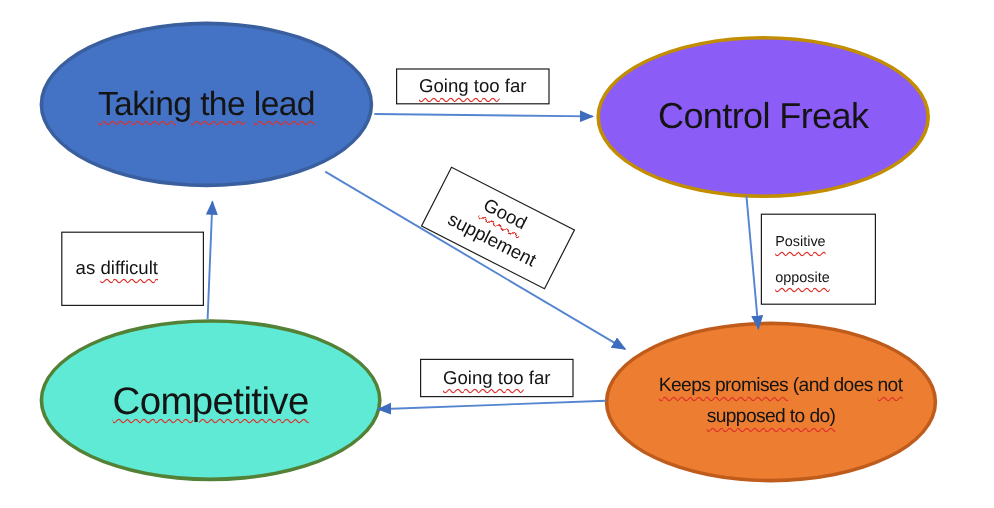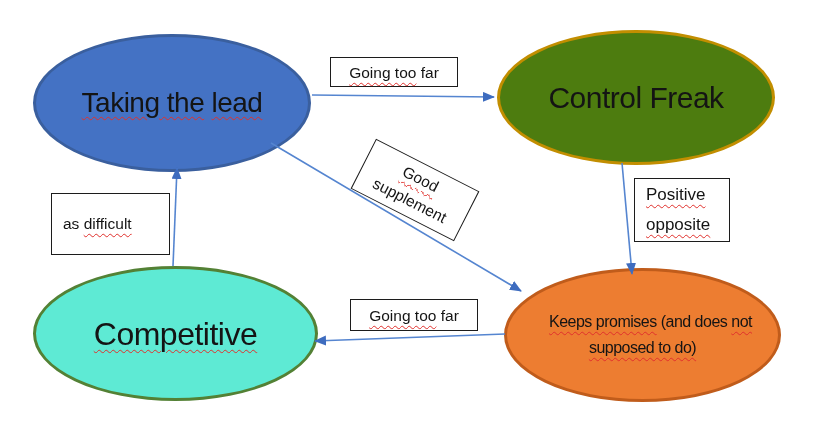--- a/index.html
+++ b/index.html
@@ -65,26 +65,26 @@
         <marker id="arrowhead" markerUnits="userSpaceOnUse" markerWidth="14" markerHeight="12" refX="11" refY="5" orient="auto">
           <path d="M0,0 L12,5 L0,10 Z" fill="#3e6cbf"></path>
         </marker>
       </defs>
       <line x1="312" y1="95" x2="494" y2="97" stroke="#5585d0" stroke-width="1.6" marker-end="url(#arrowhead)"></line>
       <line x1="271" y1="143" x2="521" y2="291" stroke="#5585d0" stroke-width="1.6" marker-end="url(#arrowhead)"></line>
       <line x1="622" y1="163" x2="632" y2="274" stroke="#5585d0" stroke-width="1.6" marker-end="url(#arrowhead)"></line>
       <line x1="505" y1="334" x2="315" y2="341" stroke="#5585d0" stroke-width="1.6" marker-end="url(#arrowhead)"></line>
       <line x1="173" y1="266" x2="177" y2="168" stroke="#5585d0" stroke-width="1.6" marker-end="url(#arrowhead)"></line>
     </svg>
-    <div class="node" style="left: 33px; top: 34px; width: 278px; height: 138px; background: rgb(68, 114, 196); border: 3px solid rgb(58, 95, 158); font-size: 28px;">
+    <div class="node" style="left: 33px; top: 18px; width: 278px; height: 138px; background: rgb(68, 114, 196); border: 3px solid rgb(58, 95, 158); font-size: 28px;">
       <div>
         <div class="line" style="line-height: 34px;"><span class="wavy">Taking the</span><span> </span><span class="wavy">lead</span></div>
       </div>
     </div>
-    <div class="node" style="left: 497px; top: 30px; width: 278px; height: 135px; background: #4d7c0f; border: 3px solid rgb(194, 142, 0); font-size: 30px;">
+    <div class="node" style="left: 497px; top: 30px; width: 278px; height: 135px; background: #8b5cf6; border: 3px solid rgb(194, 142, 0); font-size: 30px;">
       <div>
         <div class="line" style="line-height: 36px;"><span>Control Freak</span></div>
       </div>
     </div>
     <div class="node" style="left: 33px; top: 266px; width: 285px; height: 135px; background: #5eead4; border: 3px solid rgb(83, 129, 53); font-size: 32px;">
       <div>
         <div class="line" style="line-height: 38px;"><span class="wavy">Competitive</span></div>
       </div>
     </div>
     <div class="node" style="left: 504px; top: 268px; width: 277px; height: 134px; background: rgb(237, 125, 49); border: 3px solid rgb(192, 92, 27); font-size: 16px;">
@@ -96,20 +96,20 @@
     <div class="label-box align-center" style="left: 330px; top: 57px; width: 128px; height: 30px; font-size: 15.5px;">
       <div class="line" style="line-height: 27px;"><span class="wavy">Going too</span><span> far</span></div>
     </div>
     <div class="label-box align-center" style="left: 357px; top: 162px; width: 116px; height: 56px; font-size: 15.5px; transform: rotate(27deg);">
       <div class="line" style="line-height: 24px;"><span class="wavy">Good</span></div>
       <div class="line" style="line-height: 24px;"><span>supplement</span></div>
     </div>
     <div class="label-box align-left" style="left: 51px; top: 193px; width: 119px; height: 62px; font-size: 15.5px;">
       <div class="line" style="line-height: 30px;"><span>as </span><span class="wavy">difficult</span></div>
     </div>
-    <div class="label-box align-left" style="left: 634px; top: 178px; width: 96px; height: 64px; font-size: 17px;">
+    <div class="label-box align-left" style="left: 634px; top: 178px; width: 96px; height: 76px; font-size: 12px;">
       <div class="line" style="line-height: 30px;"><span class="wavy">Positive</span></div>
       <div class="line" style="line-height: 30px;"><span class="wavy">opposite</span></div>
     </div>
     <div class="label-box align-center" style="left: 350px; top: 299px; width: 128px; height: 32px; font-size: 15.5px;">
       <div class="line" style="line-height: 29px;"><span class="wavy">Going too</span><span> far</span></div>
     </div>
   </div>
 
 </body></html>

